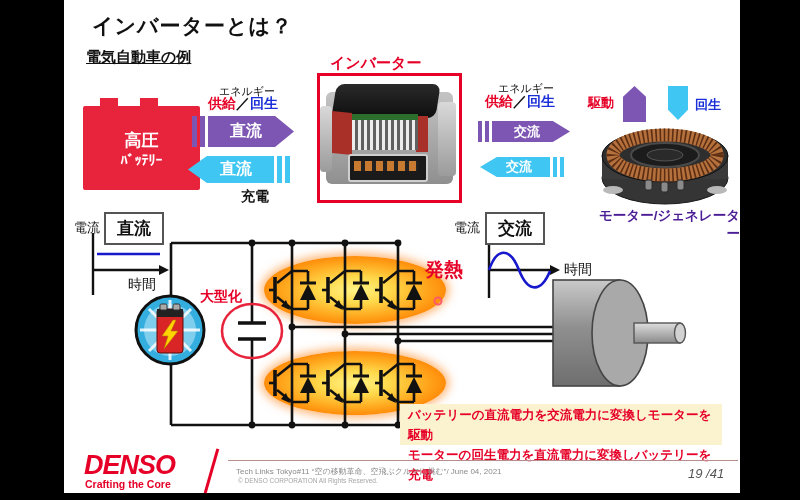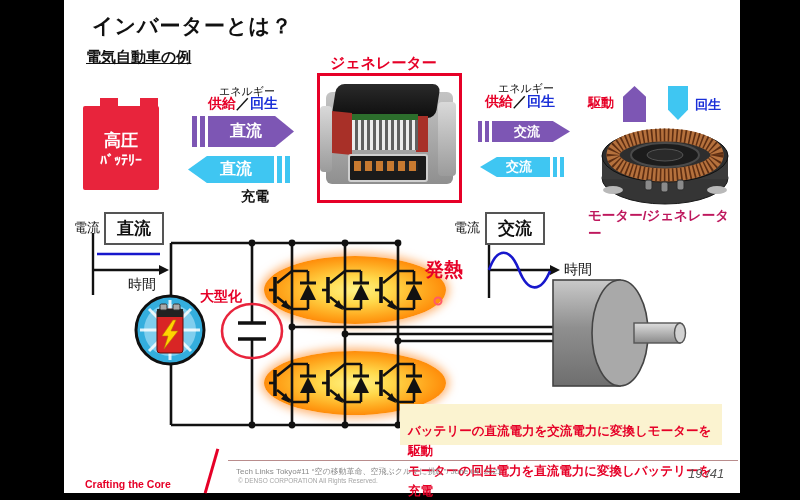--- a/index.html
+++ b/index.html
@@ -13,21 +13,21 @@
   .title{font-size:21px;font-weight:bold;color:#111;letter-spacing:1px;text-align:center;}
   .subtitle{font-size:15px;font-weight:bold;color:#111;text-decoration:underline;}
   .battery-block{background:#e8243c;color:#fff;text-align:center;border-radius:2px;}
   .bterm{background:#e8243c;}
   .arrow-body{display:flex;align-items:center;justify-content:center;color:#fff;font-weight:bold;}
   .purple{background:#7d56b4;}
   .cyan{background:#3fc6f2;}
   .stripe{position:absolute;}
   .typebox{background:#fff;border:2px solid #555;display:flex;align-items:center;justify-content:center;
            font-weight:bold;font-size:17px;color:#111;}
-  .note{background:#fbf3d0;color:#e60027;font-weight:bold;font-size:12.5px;line-height:20px;padding:17px 0 0 8px;}
+  .note{background:#fbf3d0;color:#e60027;font-weight:bold;font-size:12.5px;line-height:20px;padding:1px 0 0 8px;}
   .heat-ellipse{position:absolute;border-radius:50%;
       background:radial-gradient(ellipse at center,#fff386 0%,#ffd84a 28%,#ffa81e 55%,#ff7f00 78%,#f25c00 100%);
       box-shadow:0 0 10px 3px rgba(255,120,0,.55);}
   .inv-frame{border:3px solid #e60027;background:#fff;}
   .footer-logo{font-style:italic;font-weight:bold;color:#e60027;font-size:27px;letter-spacing:-1px;}
   .footer-tag{color:#e60027;font-size:10.5px;font-weight:bold;}
   .footer-small{color:#8a8a8a;font-size:8px;}
   .footer-copy{color:#a5a5a5;font-size:6.5px;}
   .pagenum{color:#555;font-size:13px;}
   svg{display:block;}
@@ -35,39 +35,39 @@
 </head>
 <body>
 
 <div class="slide">
 
   <div class="abs title" style="left:28px;top:12px;">インバーターとは？</div>
   <div class="abs subtitle" style="left:22px;top:48px;">電気自動車の例</div>
 
   <div class="abs bterm" style="left:36px;top:98px;width:18px;height:10px;"></div>
   <div class="abs bterm" style="left:76px;top:98px;width:18px;height:10px;"></div>
-  <div class="abs battery-block" style="left:19px;top:106px;width:76px;height:84px;display:flex;flex-direction:column;align-items:center;justify-content:center;">
+  <div class="abs battery-block" style="left:19px;top:106px;width:117px;height:84px;display:flex;flex-direction:column;align-items:center;justify-content:center;">
     <div class="bold" style="font-size:17px;">高圧</div>
     <div class="bold" style="font-size:14px;">ﾊﾞｯﾃﾘｰ</div>
   </div>
 
   <div class="abs" style="left:155px;top:84px;font-size:11px;color:#111;">エネルギー</div>
   <div class="abs bold" style="left:144px;top:95px;font-size:14px;">
     <span class="red">供給</span><span style="color:#111;">／</span><span class="blue">回生</span>
   </div>
 
   <div class="abs stripe purple" style="left:128px;top:116px;width:5px;height:31px;"></div>
   <div class="abs stripe purple" style="left:136px;top:116px;width:5px;height:31px;"></div>
   <div class="abs arrow-body purple" style="left:144px;top:116px;width:86px;height:31px;font-size:16px;clip-path:polygon(0 0,78% 0,100% 50%,78% 100%,0 100%);padding-right:10px;box-sizing:border-box;">直流</div>
   <div class="abs arrow-body cyan" style="left:124px;top:156px;width:86px;height:27px;font-size:16px;clip-path:polygon(22% 0,100% 0,100% 100%,22% 100%,0 50%);padding-left:10px;box-sizing:border-box;">直流</div>
   <div class="abs stripe cyan" style="left:213px;top:156px;width:5px;height:27px;"></div>
   <div class="abs stripe cyan" style="left:221px;top:156px;width:5px;height:27px;"></div>
   <div class="abs bold" style="left:177px;top:188px;font-size:14px;color:#111;">充電</div>
 
-  <div class="abs bold red" style="left:266px;top:54px;font-size:15px;">ジェネレーター</div>
+  <div class="abs bold red" style="left:266px;top:54px;font-size:15px;">インバーター</div>
   <div class="abs inv-frame" style="left:253px;top:73px;width:139px;height:124px;">
     <div class="abs" style="left:6px;top:16px;width:127px;height:92px;background:linear-gradient(180deg,#c4c4c4,#8f8f8f);border-radius:6px;"></div>
     <div class="abs" style="left:14px;top:8px;width:104px;height:34px;background:linear-gradient(180deg,#2a2a2a,#0e0e0e);border-radius:8px;transform:skewX(-9deg);"></div>
     <div class="abs" style="left:12px;top:36px;width:20px;height:42px;background:#a83028;transform:skewY(6deg);"></div>
     <div class="abs" style="left:96px;top:40px;width:12px;height:36px;background:#a83028;"></div>
     <div class="abs" style="left:32px;top:38px;width:66px;height:6px;background:#2c6e2c;"></div>
     <div class="abs" style="left:32px;top:44px;width:66px;height:30px;background:repeating-linear-gradient(90deg,#ececec 0 3px,#606060 3px 6px);"></div>
     <div class="abs" style="left:28px;top:78px;width:76px;height:24px;background:#1a1a1a;border:2px solid #cfcfcf;border-radius:3px;">
       <div class="abs" style="left:4px;top:5px;width:64px;height:10px;background:repeating-linear-gradient(90deg,#c87a30 0 7px,#222 7px 11px);"></div>
     </div>
@@ -101,21 +101,21 @@
       <ellipse cx="70" cy="40" rx="63" ry="26" fill="#2e2e2e" stroke="#101010"></ellipse>
       <ellipse cx="70" cy="39" rx="52" ry="20" fill="none" stroke="#b5713d" stroke-width="13"></ellipse>
       <ellipse cx="70" cy="39" rx="52" ry="20" fill="none" stroke="#5e2e12" stroke-width="13" stroke-dasharray="1.6 2.6"></ellipse>
       <ellipse cx="70" cy="39" rx="34" ry="12" fill="#1c1c1c" stroke="#4a4a4a" stroke-width="2"></ellipse>
       <ellipse cx="70" cy="39" rx="18" ry="6" fill="#2a2a2a" stroke="#555"></ellipse>
       <rect x="50" y="64" width="7" height="10" rx="2" fill="#8a8a8a" stroke="#2c2c2c"></rect>
       <rect x="66" y="66" width="7" height="10" rx="2" fill="#8a8a8a" stroke="#2c2c2c"></rect>
       <rect x="82" y="64" width="7" height="10" rx="2" fill="#8a8a8a" stroke="#2c2c2c"></rect>
     </svg>
   </div>
-  <div class="abs bold" style="left:524px;top:207px;font-size:13.5px;color:#be185d;">モーター/ジェネレーター</div>
+  <div class="abs bold" style="left:524px;top:207px;font-size:13.5px;color:#4c1d95;text-align:right;">モーター/ジェネレーター</div>
 
   <div class="heat-ellipse" style="left:200px;top:256px;width:182px;height:68px;"></div>
   <div class="heat-ellipse" style="left:200px;top:351px;width:182px;height:64px;"></div>
 
   <svg class="abs" style="left:0;top:0;" width="676" height="493" viewBox="0 0 676 493">
     <defs>
       <g id="igbt" stroke="#111" stroke-width="2.6" fill="none">
         <path d="M-23,0 h6"></path>
         <path d="M-17,-13 V13" stroke-width="3.6"></path>
         <path d="M-15,-7 L0,-19"></path>
@@ -221,19 +221,20 @@
   <div class="abs" style="left:500px;top:261px;font-size:14px;color:#111;">時間</div>
 
   <div class="abs bold red" style="left:136px;top:288px;font-size:14px;">大型化</div>
   <div class="abs bold red" style="left:361px;top:245px;font-size:19px;margin-top:12px;">発熱</div>
 
   <div class="abs note" style="left:336px;top:404px;width:322px;height:41px;box-sizing:border-box;">
     <div>バッテリーの直流電力を交流電力に変換しモーターを駆動</div>
     <div>モーターの回生電力を直流電力に変換しバッテリーを充電</div>
   </div>
 
+  <div class="abs footer-logo" style="left:20px;top:450px;">DENSO</div>
   <div class="abs footer-tag" style="left:21px;top:478px;">Crafting the Core</div>
   <div class="abs" style="left:146px;top:448px;width:3px;height:46px;background:#e60027;transform:rotate(16deg);"></div>
   <div class="abs" style="left:164px;top:460px;width:510px;height:1px;background:#b98c8c;"></div>
   <div class="abs footer-small" style="left:172px;top:466px;">Tech Links Tokyo#11 “空の移動革命、空飛ぶクルマに挑む”/ June 04, 2021</div>
   <div class="abs footer-copy" style="left:174px;top:477px;">© DENSO CORPORATION All Rights Reserved.</div>
   <div class="abs pagenum" style="left:624px;top:466px;font-style:italic;">19 /41</div>
 </div>
 
 </body></html>

